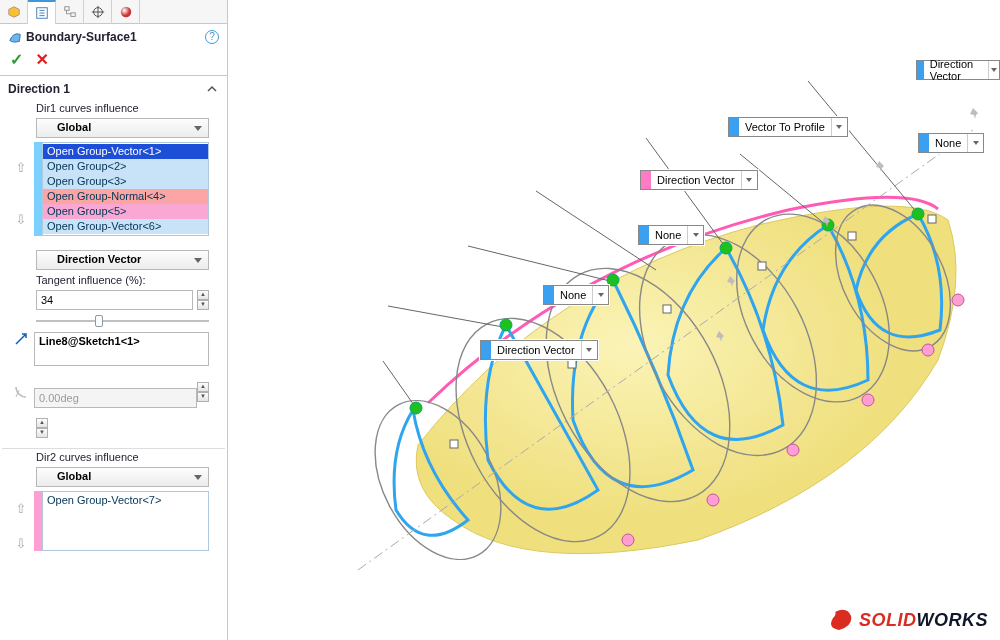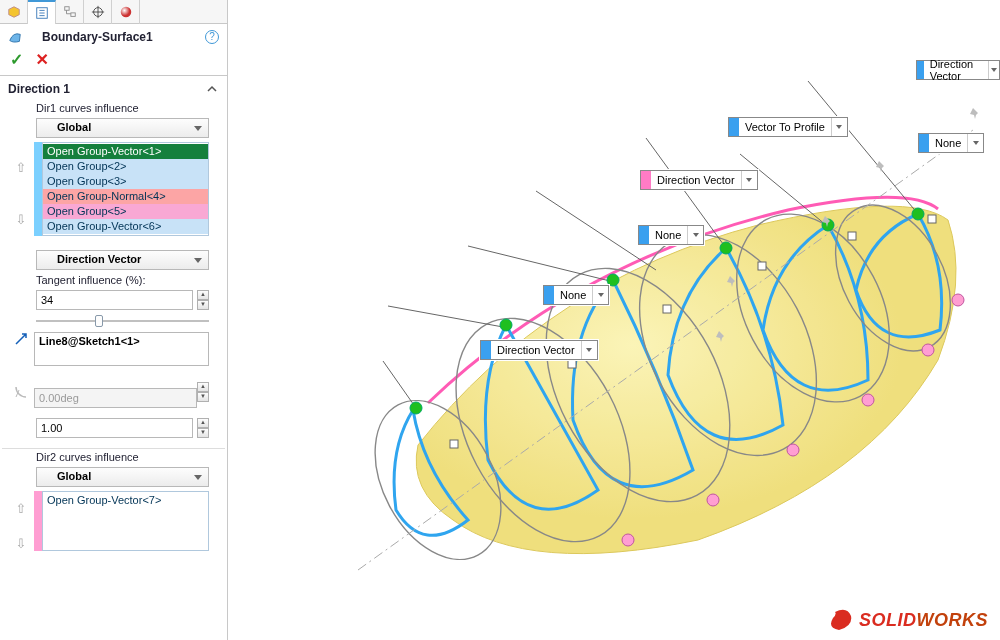--- a/index.html
+++ b/index.html
@@ -3,21 +3,21 @@
 <meta charset="utf-8">
 <style>
   * { box-sizing: border-box; font-family: "Segoe UI", Tahoma, sans-serif; }
   html, body { margin:0; padding:0; width:1000px; height:640px; background:#fff; overflow:hidden; }
   .root { display:flex; width:1000px; height:640px; }
   
   .panel { width:228px; height:640px; border-right:1px solid #c8c8c8; display:flex; flex-direction:column; background:#fff; }
   .tabstrip { display:flex; height:24px; border-bottom:1px solid #c8c8c8; background:#f6f6f6; }
   .tab { width:28px; height:24px; display:flex; align-items:center; justify-content:center; border-right:1px solid #d0d0d0; }
   .tab.active { background:#fff; border-top:2px solid #4098d7; box-shadow:0 1px 0 #fff; }
-  .title-row { display:flex; align-items:flex-start; gap:20px; padding:6px 8px 4px; position:relative; }
+  .title-row { display:flex; align-items:flex-start; gap:4px; padding:6px 8px 4px; position:relative; }
   .feat-icon { width:14px; height:14px; }
   .title-text { font-size:12px; font-weight:bold; color:#223; flex:1; }
   .help { width:14px; height:14px; border:1px solid #4098d7; border-radius:50%; color:#4098d7; font-size:10px; line-height:12px; text-align:center; }
   .okcancel { display:flex; gap:12px; padding:2px 0 6px 10px; border-bottom:1px solid #c8c8c8; }
   .check { color:#2d9a2d; font-size:16px; font-weight:bold; }
   .x { color:#d22; font-size:16px; font-weight:bold; }
   .scroll { flex:1; overflow-y:auto; padding:0 2px; position:relative; }
   .scroll::-webkit-scrollbar { width:14px; }
   .scroll::-webkit-scrollbar-track { background:#f0f0f0; }
   .scroll::-webkit-scrollbar-thumb { background:#cfcfcf; border:1px solid #b0b0b0; }
@@ -26,21 +26,21 @@
   .chev { width:10px; height:10px; }
   .label { font-size:11px; color:#223; padding:2px 4px 2px 32px; }
   .field-row { display:flex; align-items:center; gap:4px; padding:2px 14px 2px 32px; }
   .dropdown { flex:1; height:20px; border:1px solid #b8b8b8; background:linear-gradient(#fdfdfd,#ececec); font-size:11px; padding:2px 18px 2px 20px; position:relative;font-weight:bold; }
   .dropdown::after { content:""; position:absolute; right:6px; top:7px; border-left:4px solid transparent; border-right:4px solid transparent; border-top:5px solid #666; }
   .list-wrap { display:flex; position:relative; padding:0 14px 0 32px; }
   .color-strip { width:8px; background:#7bd0ff; margin-right:0; }
   .color-strip.pink { background:#ff9ed2; }
   .list-inner { flex:1; border:1px solid #b0c8dd; background:#fff; font-size:11px; padding:1px 0; min-height:90px; }
   .li { padding:0 4px; line-height:15px; color:#035; }
-  .li.selected { background:#15803d; color:#fff; }
+  .li.selected { background:#1d4ed8; color:#fff; }
   .arrows-col { width:26px; display:flex; flex-direction:column; align-items:center; justify-content:space-around; gap:20px; padding-top:10px; }
   .arrow-btn { width:14px; height:14px; color:#a9a9a9; font-size:13px; line-height:13px; text-align:center; }
   .spin { display:flex; align-items:center; padding:2px 14px 2px 32px; gap:4px; }
   .spin input, .txtbox { flex:1; height:20px; border:1px solid #b8b8b8; background:#fff; font-size:11px; padding:2px 4px; }
   .spinbtns { width:12px; display:flex; flex-direction:column; }
   .sb { width:12px; height:10px; border:1px solid #b0b0b0; background:linear-gradient(#fdfdfd,#e4e4e4); font-size:6px; line-height:7px; text-align:center; color:#555; }
   .slider-row { padding:2px 14px 2px 32px; }
   .slider { height:14px; position:relative; }
   .slider-track { position:absolute; top:6px; left:0; right:0; height:2px; background:#c0c0c0; }
   .slider-thumb { position:absolute; top:1px; width:8px; height:12px; background:#fdfdfd; border:1px solid #8899aa; border-radius:2px; }
@@ -53,21 +53,21 @@
   .viewport { flex:1; position:relative; background:#fff; }
   .callout { position:absolute; display:flex; align-items:center; background:#fff; border:1px solid #888; font-size:11px; height:20px; box-shadow:0 0 0 1px #fff; }
   .callout .clr { width:10px; align-self:stretch; }
   .callout .clr.blue { background:#3aa0ef; }
   .callout .clr.pink { background:#ff7bc5; }
   .callout .txt { padding:0 6px; }
   .callout .mini { width:16px; border-left:1px solid #ccc; display:flex; align-items:center; justify-content:center; height:100%; }
   .callout .mini::after { content:""; border-left:3px solid transparent; border-right:3px solid transparent; border-top:4px solid #666; }
   .pin { position:absolute; width:11px; height:11px; color:#9d9d9d; }
   .logo { position:absolute; right:12px; bottom:8px; font-family:Arial; font-weight:bold; font-style:italic; color:#da2c20; font-size:18px; letter-spacing:0.5px; display:flex; align-items:center; gap:4px;}
-  .logo .w { color:#c2410c; font-style:italic; }
+  .logo .w { color:#0f172a; font-style:italic; }
   .surf-svg { position:absolute; inset:0; }
   .greenpt { fill:#1fbf1f; stroke:#0a6; stroke-width:1; }
   .pinkpt { fill:#ff9ed2; stroke:#c055a0; stroke-width:1; }
   .sq { fill:#fff; stroke:#666; }
 </style>
 </head>
 <body>
 
 <div class="root">
 
@@ -189,21 +189,20 @@
               </svg>
           </div>
           <input class="txtbox disabled" readonly="" value="0.00deg" style="">
           <div class="spinbtns">
               <div class="sb">▲</div>
               <div class="sb">▼</div>
             </div>
         </div>
 
         <div class="spin" style="margin-top:6px">
-          <input value="1.00" style="">
           <div class="spinbtns">
               <div class="sb">▲</div>
               <div class="sb">▼</div>
             </div>
         </div>
       </div>
 
       <div class="section" style="border-top:1px solid #ddd; margin-top:8px">
         <div class="label">Dir2 curves influence</div>
         <div class="field-row">

